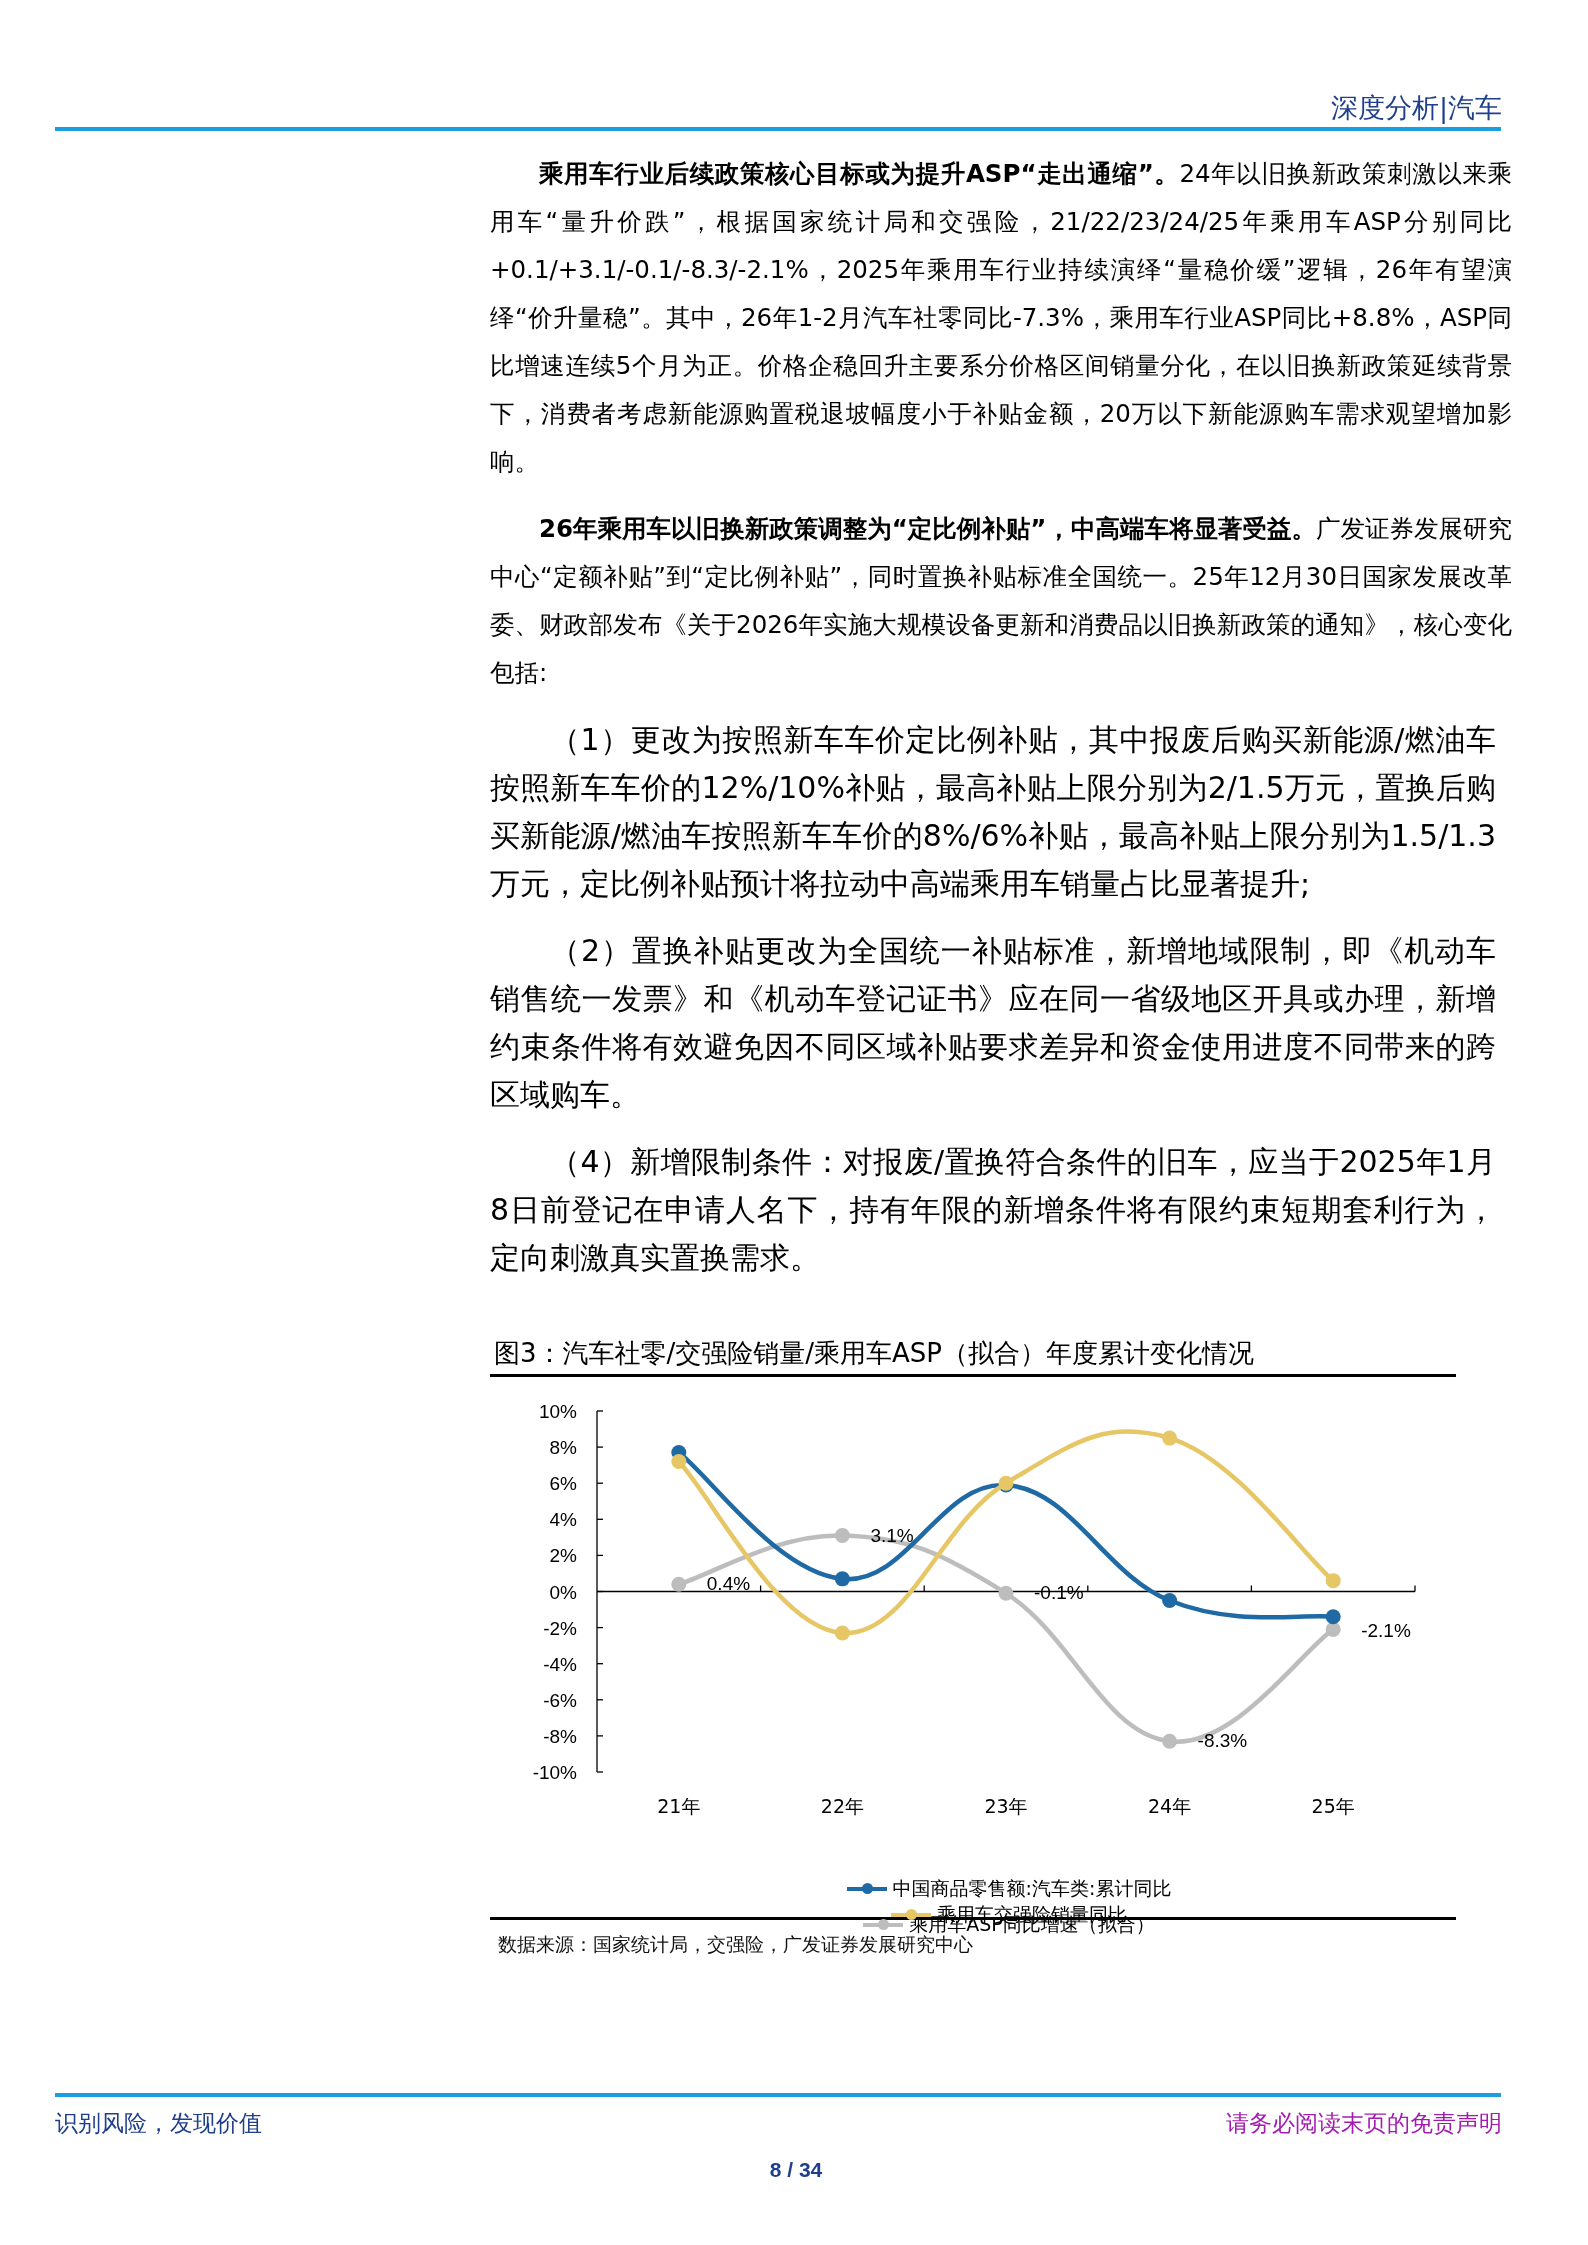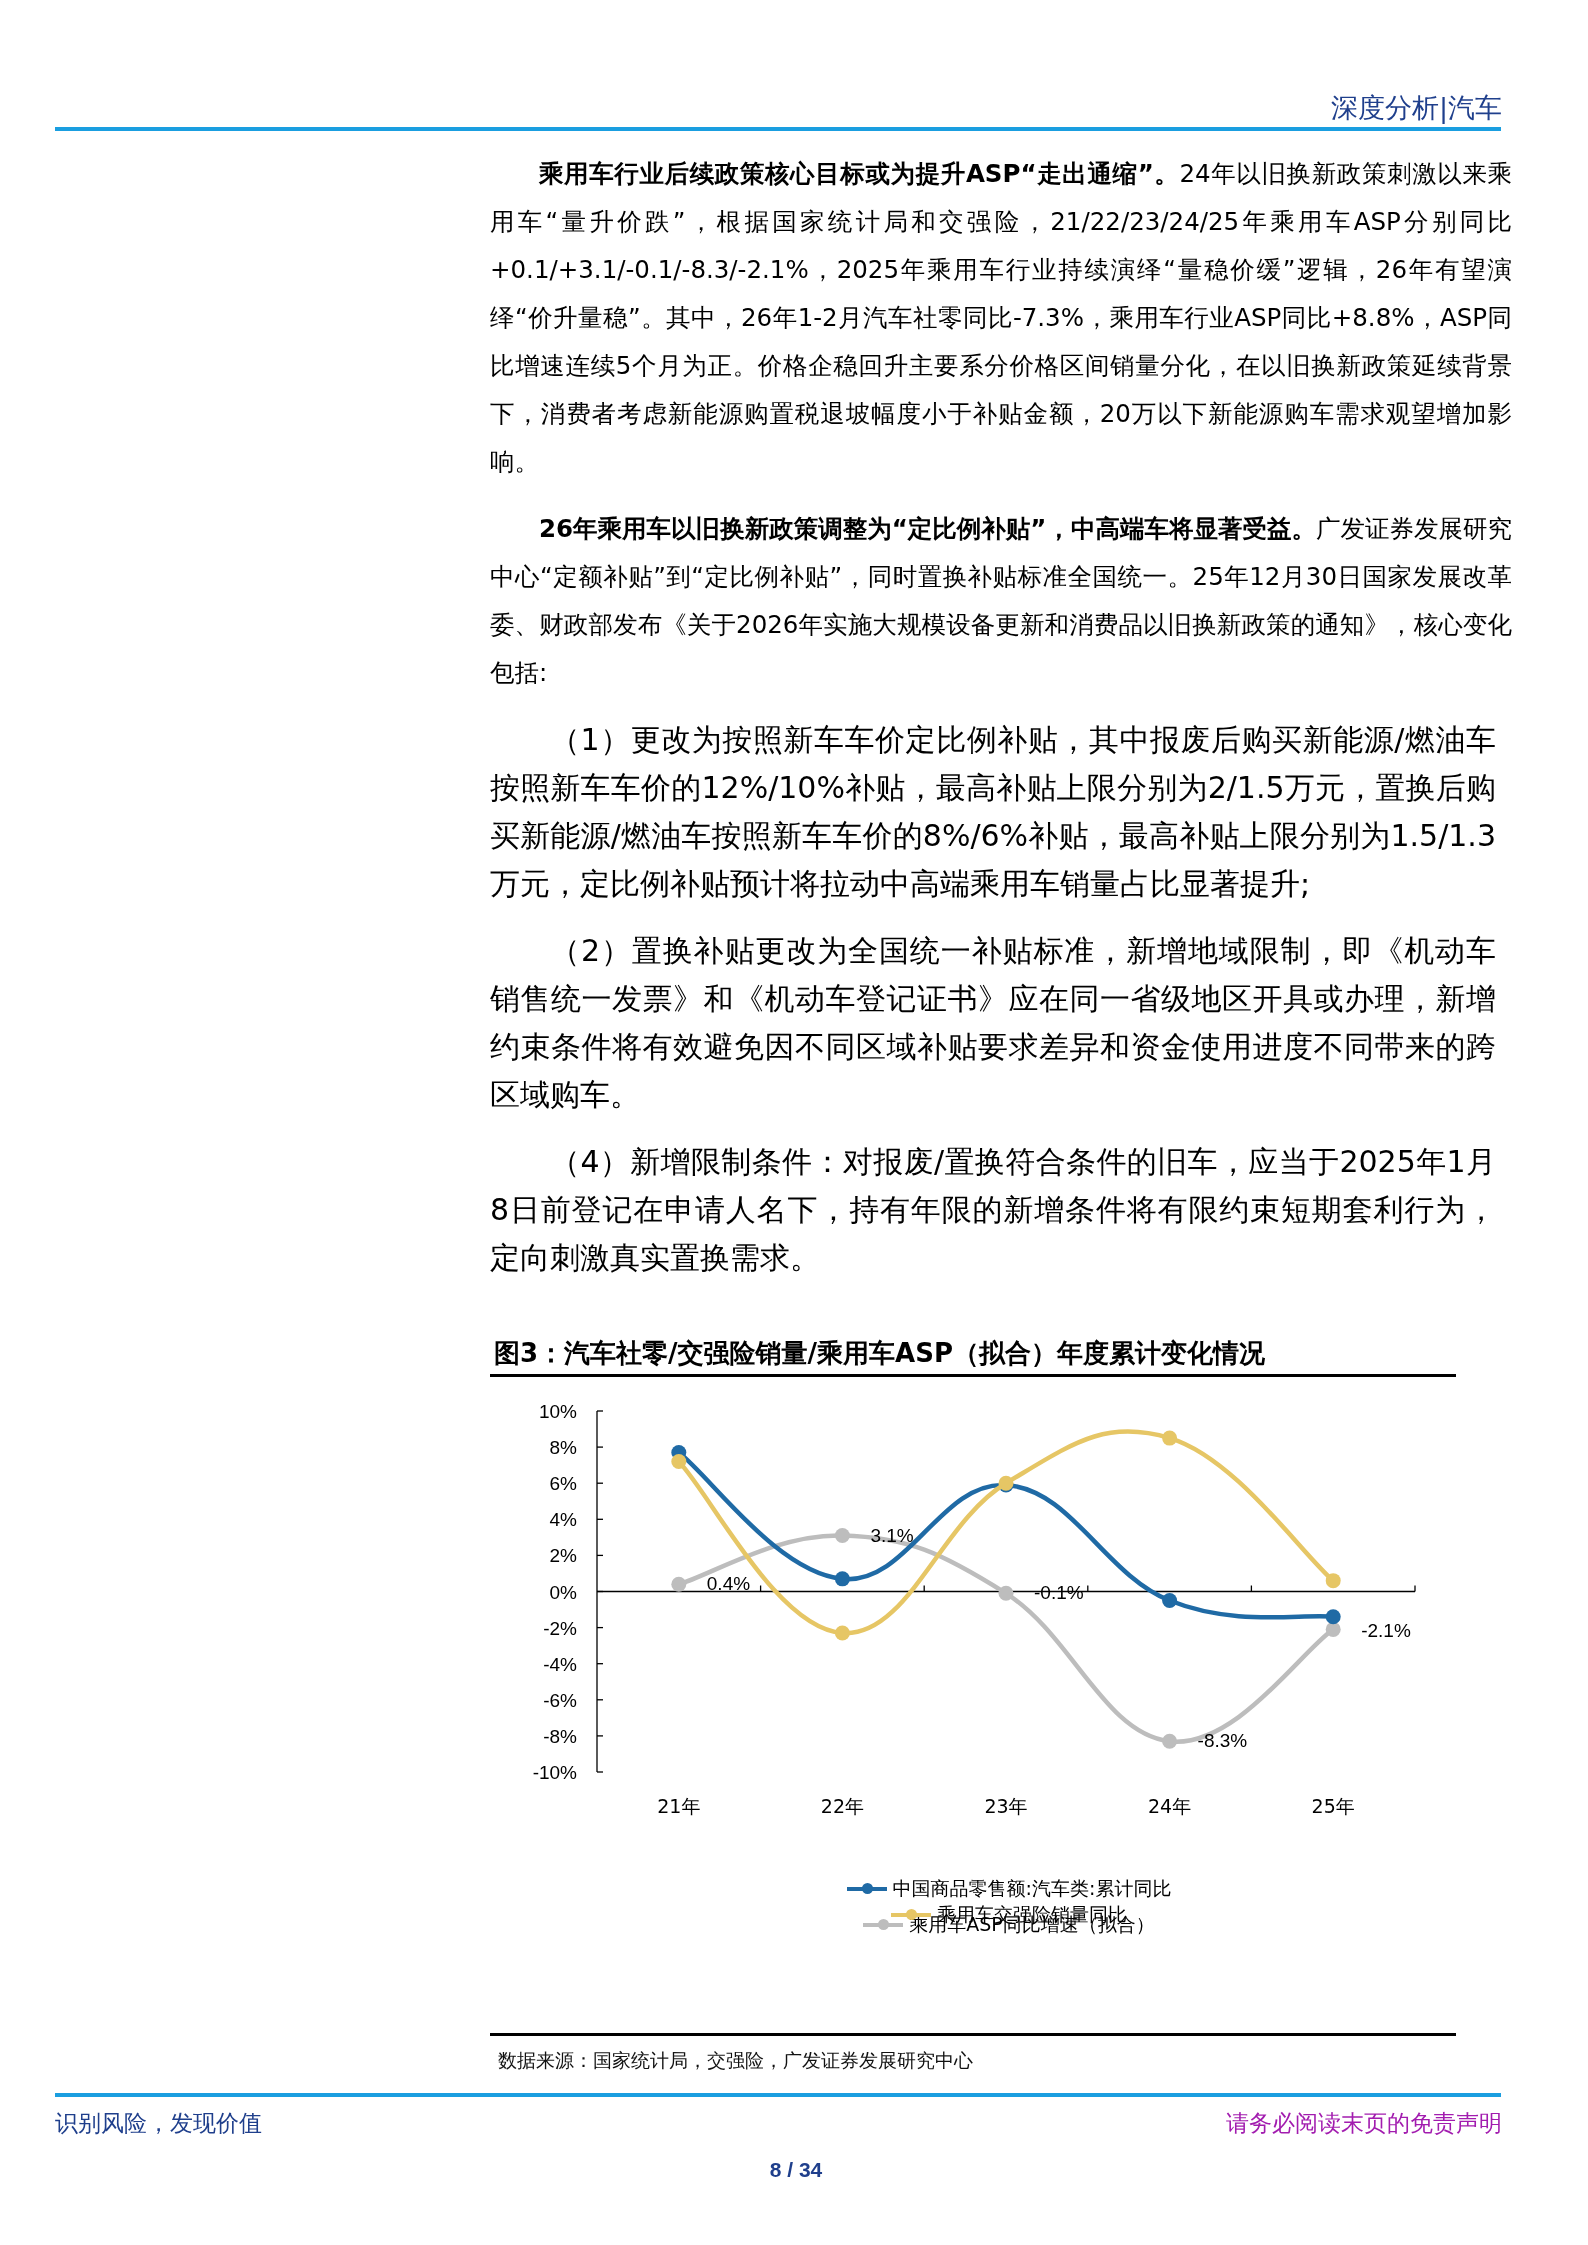--- a/index.html
+++ b/index.html
@@ -23,24 +23,24 @@
   
   .content { position: absolute; left: 490px; top: 150px; width: 1022px; }
   .para { font-size: 24.5px; line-height: 48px; text-indent: 2em; margin: 0 0 19px 0;
           text-align: justify; font-family: "DejaVu Sans", sans-serif; }
   .para b { font-weight: bold; }
   .sub-para { font-size: 30px; line-height: 48px; text-indent: 2em; margin: 0 16px 19px 0;
               text-align: justify; font-family: "DejaVu Sans", sans-serif; }
 
   
   .figure { position: absolute; left: 490px; top: 1335px; width: 1062px; }
-  .fig-title { font-size: 26px; font-weight: bold; line-height: 36px; padding-left: 4px;
+  .fig-title { font-size: 26px; font-weight: normal; line-height: 36px; padding-left: 4px;
                font-family: "DejaVu Sans", sans-serif; }
   .fig-rule-top { height: 3px; background: #000; width: 966px; margin-top: 3px; }
-  .chart-wrap { position: relative; width: 1062px; height: 656px; }
+  .chart-wrap { position: relative; width: 1062px; height: 540px; }
   .chart-svg { position: absolute; left: 0; top: 0; }
   .fig-rule-bottom { height: 3px; background: #000; width: 966px; }
   .fig-source { font-size: 19px; line-height: 36px; padding-left: 8px; margin-top: 6px; color: #111;
                 font-family: "DejaVu Sans", sans-serif; }
 
   
   .legend { position: absolute; left: 134px; top: 499px; width: 800px; font-size: 19px;
             font-family: "DejaVu Sans", sans-serif; }
   .legend-row { display: flex; align-items: center; height: 36px; flex-direction: column; }
   .legend-item { display: flex; align-items: center; margin-right: 30px; }

